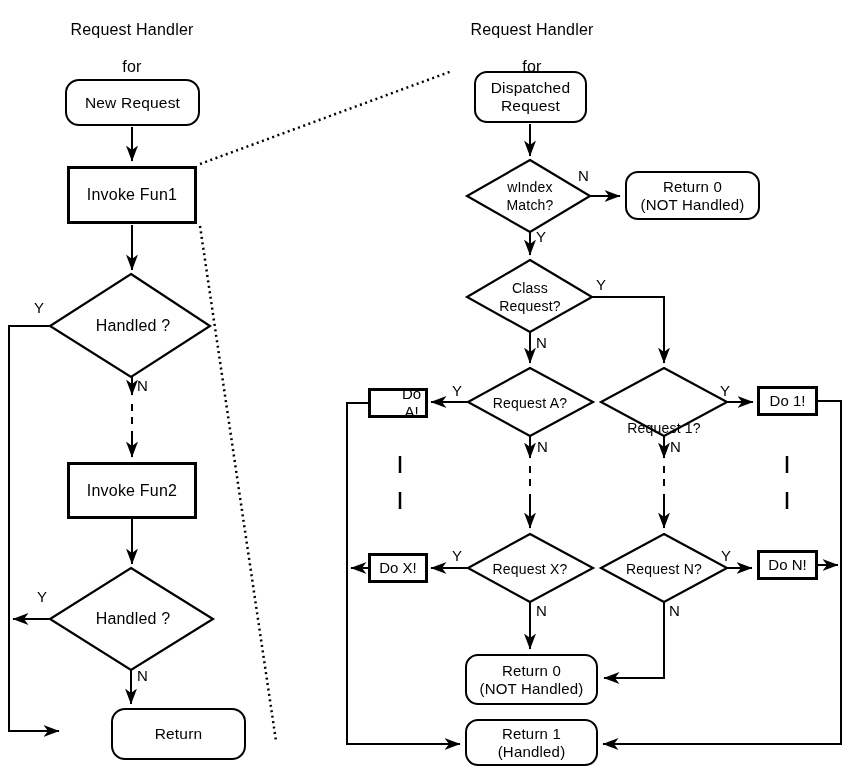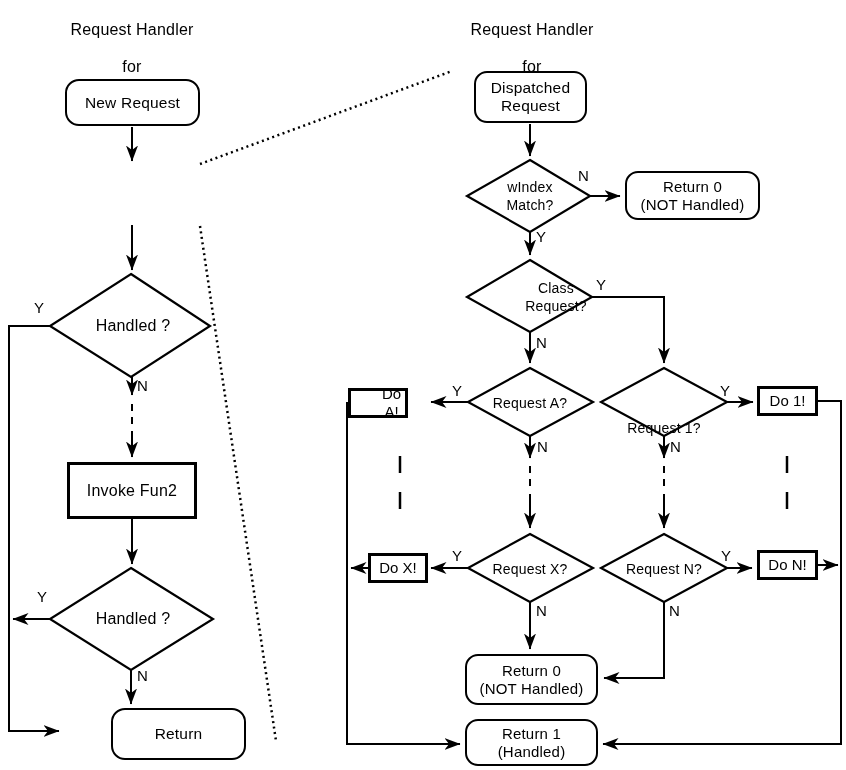--- a/index.html
+++ b/index.html
@@ -104,20 +104,23 @@
   </div>
   <div class="title" style="left:432px;top:2px;width:200px;">
     <div>Request Handler</div>
     <div>for</div>
     <div>Function n</div>
   </div>
 
   <div class="box round" style="left:65px;top:79px;width:135px;height:47px;">
     <div>New Request</div>
   </div>
+  <div class="box rect" style="left:67px;top:166px;width:130px;height:58px;">
+    <div>Invoke Fun1</div>
+  </div>
   <div class="dlabel" style="left:63px;top:317px;width:140px;font-size:16px;">Handled ?</div>
   <div class="box rect" style="left:67px;top:462px;width:130px;height:57px;">
     <div>Invoke Fun2</div>
   </div>
   <div class="dlabel" style="left:63px;top:610px;width:140px;font-size:16px;">Handled ?</div>
   <div class="box round" style="left:63px;top:708px;width:135px;height:52px;margin-left:48px;">
     <div>Return</div>
   </div>
 
   <span class="yn" style="left:34px;top:299px;">Y</span>
@@ -127,28 +130,28 @@
 
   <div class="box round" style="left:474px;top:71px;width:113px;height:52px;border-radius:13px;">
     <div>Dispatched</div>
     <div>Request</div>
   </div>
   <div class="dlabel" style="left:470px;top:178px;width:120px;"><span>wIndex</span><br><span>Match?</span></div>
   <div class="box round" style="left:625px;top:171px;width:135px;height:49px;border-radius:13px;font-size:15px;">
     <div>Return 0</div>
     <div>(NOT Handled)</div>
   </div>
-  <div class="dlabel" style="left:496px;top:279px;width:120px;"><span>Class</span><br><span>Request?</span></div>
+  <div class="dlabel" style="left:470px;top:279px;width:120px;"><span>Class</span><br><span>Request?</span></div>
 
   <div class="dlabel" style="left:460px;top:394px;width:140px;">Request A?</div>
   <div class="dlabel" style="left:594px;top:394px;width:140px;margin-top:25px;">Request 1?</div>
   <div class="dlabel" style="left:460px;top:560px;width:140px;">Request X?</div>
   <div class="dlabel" style="left:594px;top:560px;width:140px;">Request N?</div>
 
-  <div class="box do" style="left:348px;top:388px;width:60px;height:30px;padding-left:27px;">
+  <div class="box do" style="left:368px;top:388px;width:60px;height:30px;padding-left:27px;">
     <div>Do A!</div>
   </div>
   <div class="box do" style="left:757px;top:386px;width:61px;height:30px;">
     <div>Do 1!</div>
   </div>
   <div class="box do" style="left:368px;top:553px;width:60px;height:30px;">
     <div>Do X!</div>
   </div>
   <div class="box do" style="left:757px;top:550px;width:61px;height:30px;">
     <div>Do N!</div>

